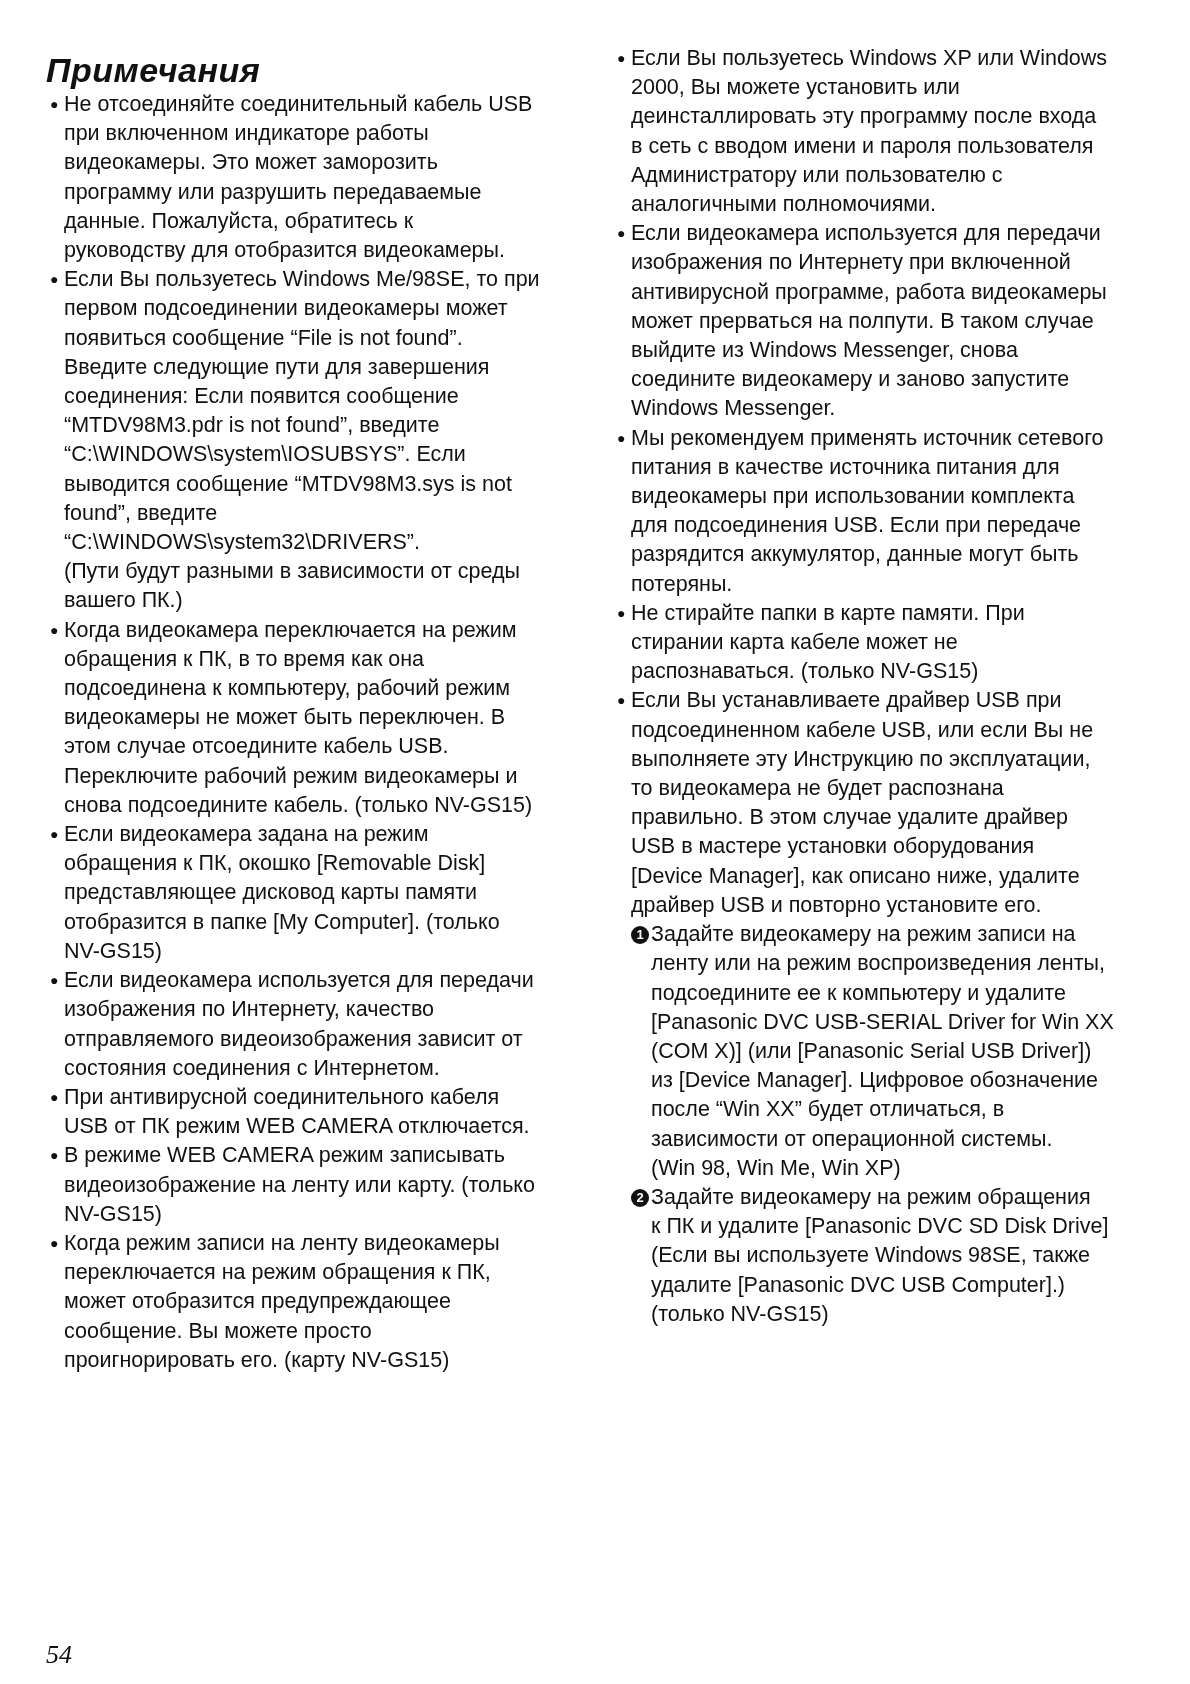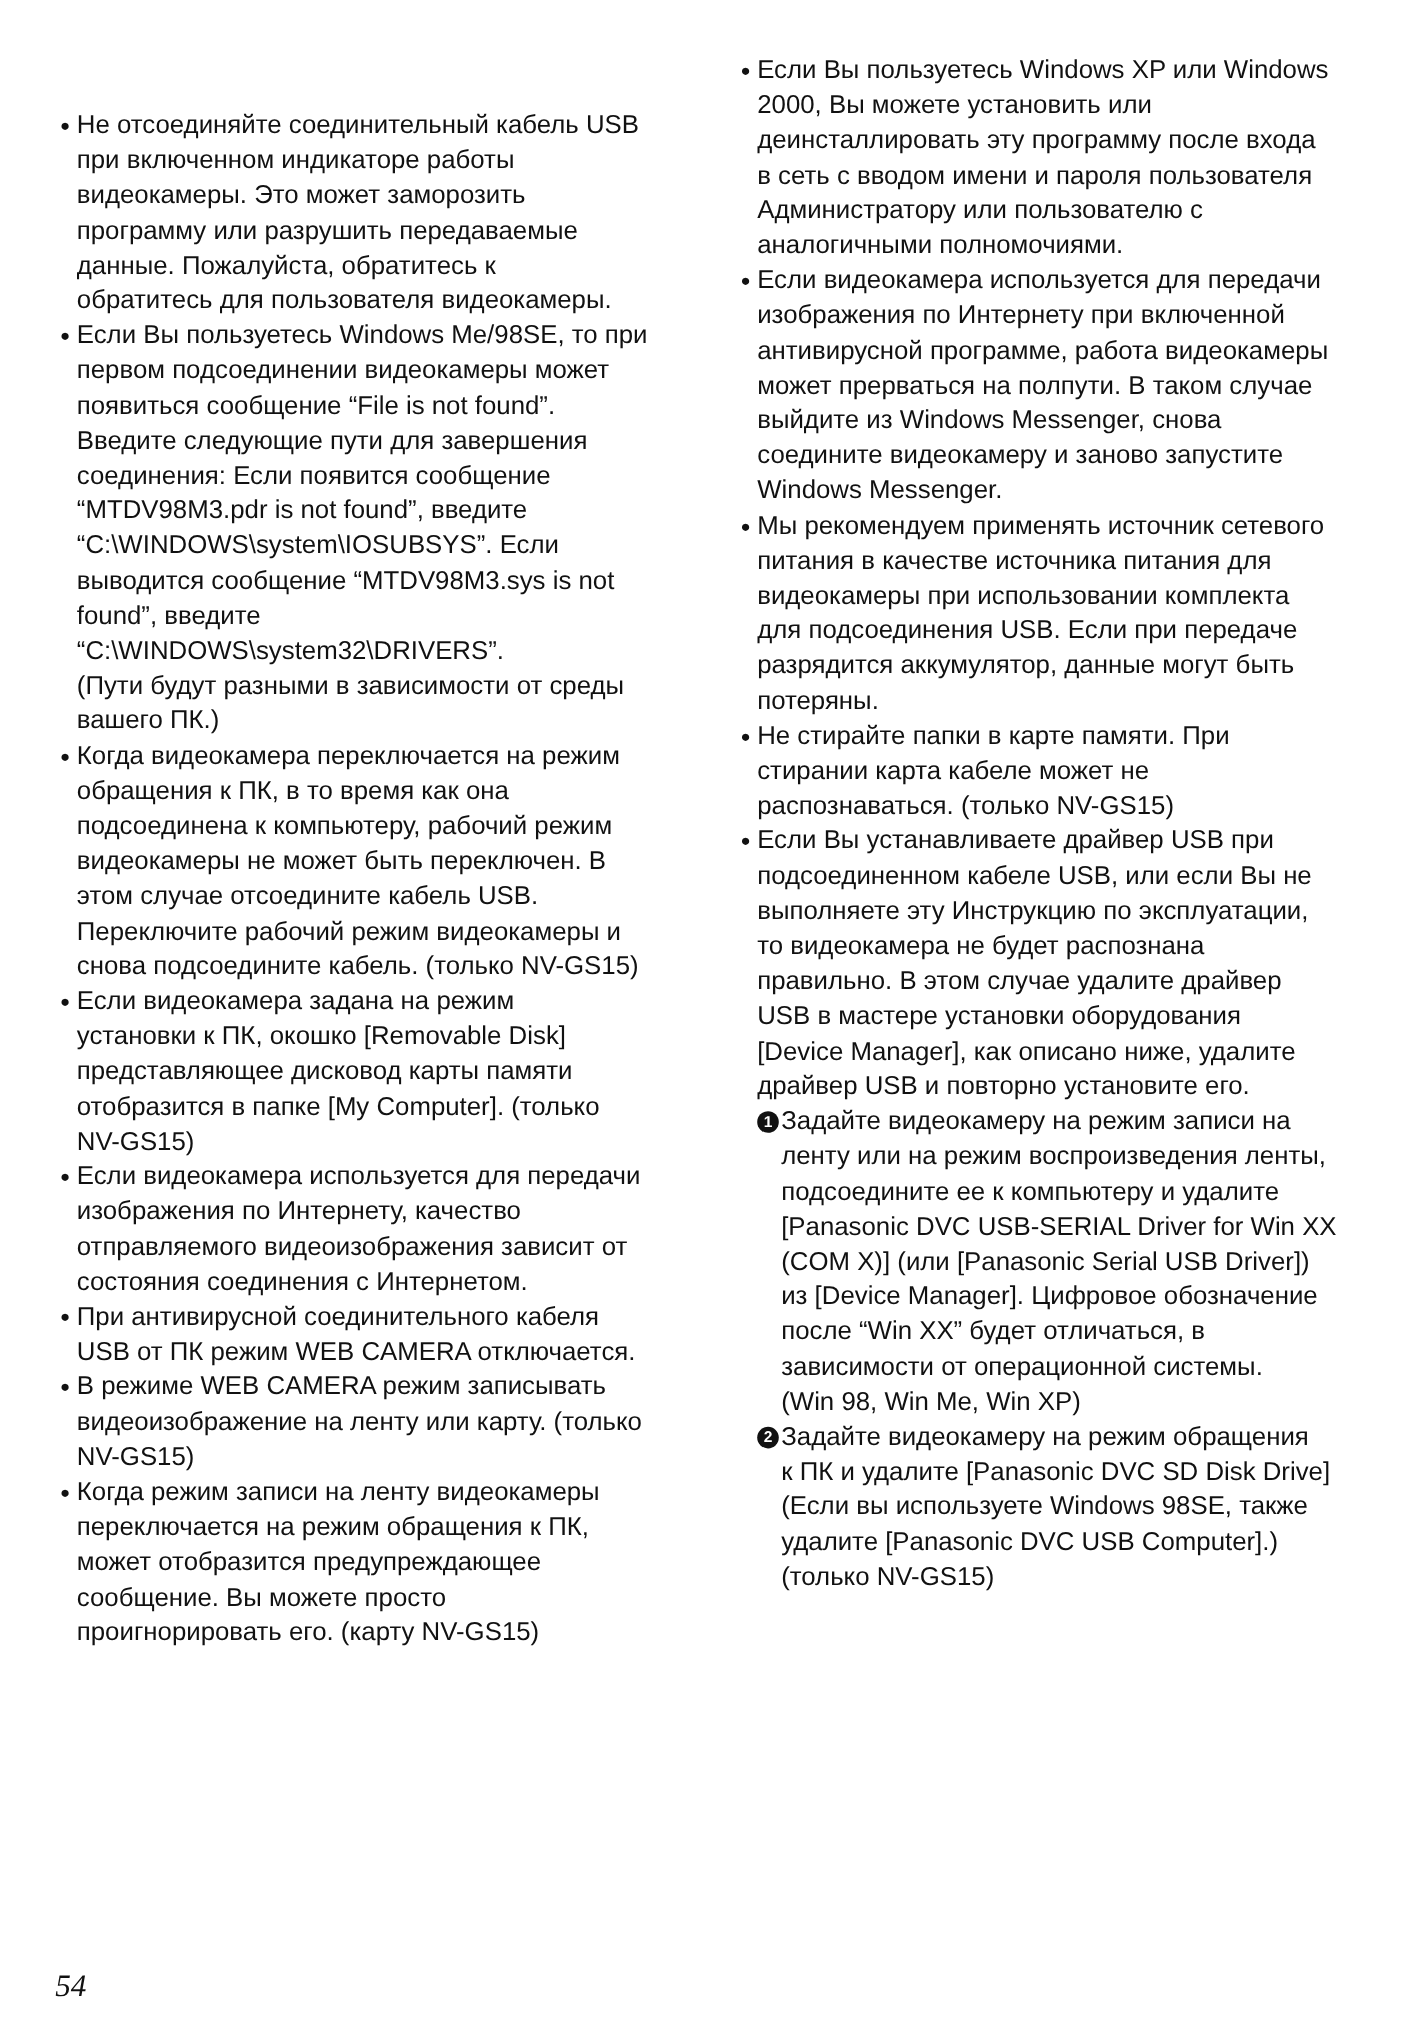--- a/index.html
+++ b/index.html
@@ -22,30 +22,31 @@
               background: #111111; color: #ffffff; font-size: 13px; font-weight: bold;
               line-height: 18px; text-align: center; }
   .page-number { position: absolute; left: 46px; top: 1640px; font-family: "Liberation Serif", serif;
                  font-style: italic; font-weight: normal; font-size: 26px; line-height: 30px; }
 </style>
 </head>
 <body>
 
 <div class="page">
 
+  <h1 class="title">Примечания</h1>
 
   <div class="col col-left">
     <div class="note">
       <span class="bullet">●</span>
       <span class="note-text">Не отсоединяйте соединительный кабель USB
 при включенном индикаторе работы
 видеокамеры. Это может заморозить
 программу или разрушить передаваемые
 данные. Пожалуйста, обратитесь к
-обратитесь для пользователя видеокамеры.</span>
+руководству для отобразится видеокамеры.</span>
     </div>
     <div class="note">
       <span class="bullet">●</span>
       <span class="note-text">Если Вы пользуетесь Windows Me/98SE, то при
 первом подсоединении видеокамеры может
 появиться сообщение “File is not found”.
 Введите следующие пути для завершения
 соединения: Если появится сообщение
 “MTDV98M3.pdr is not found”, введите
 “C:\WINDOWS\system\IOSUBSYS”. Если
@@ -61,21 +62,21 @@
 обращения к ПК, в то время как она
 подсоединена к компьютеру, рабочий режим
 видеокамеры не может быть переключен. В
 этом случае отсоедините кабель USB.
 Переключите рабочий режим видеокамеры и
 снова подсоедините кабель. (только NV-GS15)</span>
     </div>
     <div class="note">
       <span class="bullet">●</span>
       <span class="note-text">Если видеокамера задана на режим
-установки к ПК, окошко [Removable Disk]
+обращения к ПК, окошко [Removable Disk]
 представляющее дисковод карты памяти
 отобразится в папке [My Computer]. (только
 NV-GS15)</span>
     </div>
     <div class="note">
       <span class="bullet">●</span>
       <span class="note-text">Если видеокамера используется для передачи
 изображения по Интернету, качество
 отправляемого видеоизображения зависит от
 состояния соединения с Интернетом.</span>

